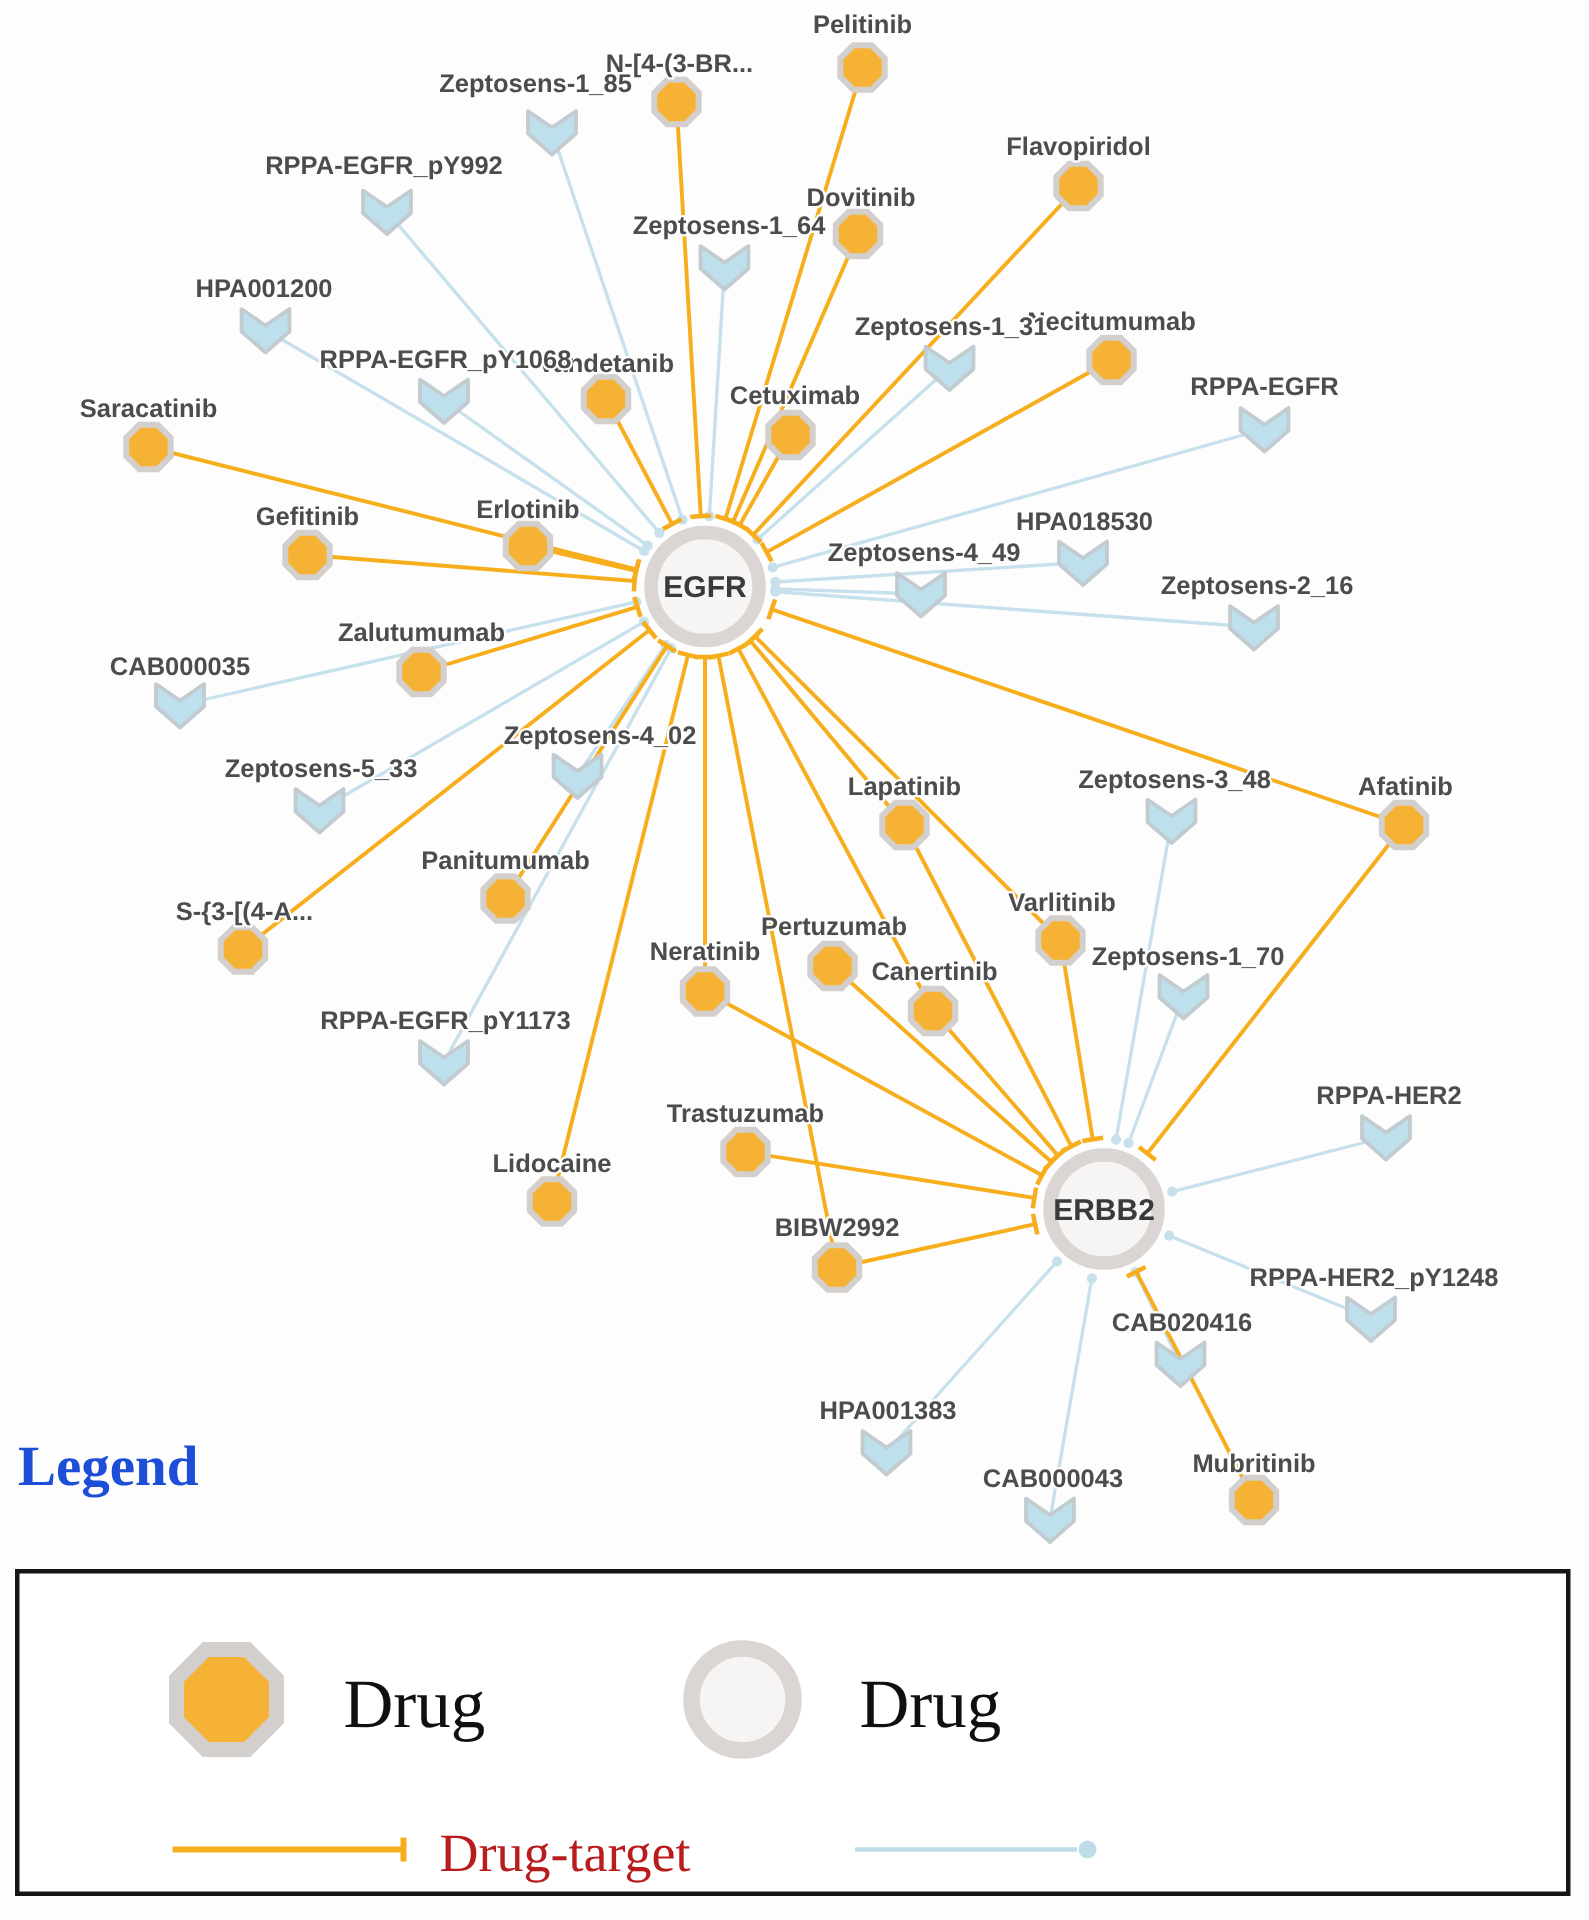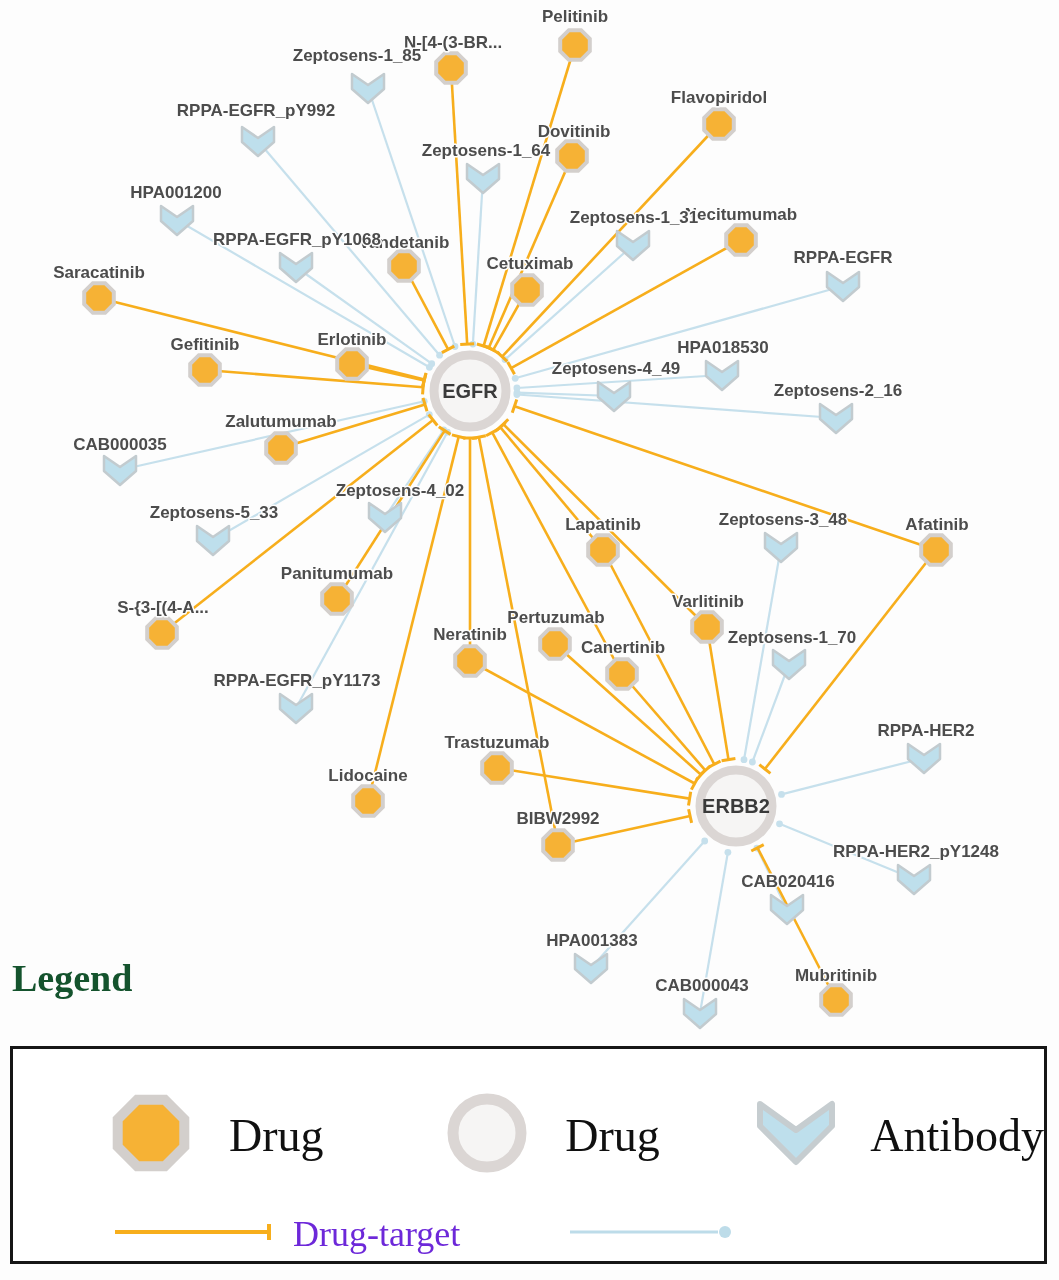--- a/index.html
+++ b/index.html
@@ -25,42 +25,42 @@
   .gene-label {
     font-family: "Liberation Sans", sans-serif;
     font-weight: bold;
     font-size: 20px;
     fill: #3a3a3a;
   }
 
   #legend-title {
     position: absolute; left: 12px; top: 956px;
     font-family: "Liberation Serif", serif;
-    font-weight: bold; font-size: 38px; color: #14532d;
+    font-weight: bold; font-size: 38px; color: #1d4ed8;
   }
   #legend-box {
     position: absolute; left: 10px; top: 1046px;
     width: 1031px; height: 212px;
     border: 3px solid #161616;
     background: #ffffff;
   }
   .legend-row1 { display: flex; align-items: center; margin: 38px 0 0 92px; gap: 32px; }
   .legend-node-item { display: flex; align-items: center; }
   .legend-node-item.drug { width: 312px; }
   .legend-node-item.gene { width: 288px; }
   .legend-node-label {
     font-family: "Liberation Serif", serif;
     font-size: 46px; color: #101010; margin-left: 32px;
   }
   .legend-row2 { display: flex; align-items: center; margin: 30px 0 0 100px; }
   .legend-edge-item { display: flex; align-items: center; }
   .legend-edge-item.drug { width: 455px; }
   .legend-edge-label {
     font-family: "Liberation Serif", serif;
-    font-size: 36px; color: #6d28d9; margin-left: 12px;
+    font-size: 36px; color: #b91c1c; margin-left: 12px;
   }
 </style>
 </head>
 <body>
 
 <div id="stage">
 
   <svg id="graph" width="1059" height="1280" viewBox="0 0 1059 1280">
       <defs>
         <marker id="tee" markerWidth="8" markerHeight="16" refX="3" refY="8" orient="auto" markerUnits="userSpaceOnUse">
@@ -328,28 +328,20 @@
 
       <div class="legend-node-item gene">
         <span>
           <svg width="92" height="92" viewBox="0 0 92 92">
             <circle cx="46" cy="46" r="34" fill="#F6F5F4" stroke="#DBD6D4" stroke-width="11"></circle>
           </svg>
         </span>
         <span class="legend-node-label">Drug</span>
       </div>
 
-      <div class="legend-node-item antibody">
-        <span>
-          <svg width="84" height="78" viewBox="0 0 84 78">
-            <path d="M6,10 L42,36 L78,10 L78,32 L42,68 L6,32 Z" fill="#BEDFEC" stroke="#C6CDD0" stroke-width="6" stroke-linejoin="round"></path>
-          </svg>
-        </span>
-        <span class="legend-node-label">Antibody</span>
-      </div>
 
     </div>
 
     <div class="legend-row2">
 
       <div class="legend-edge-item drug">
         <span>
           <svg width="168" height="18" viewBox="0 0 168 18">
             <line x1="2" y1="9" x2="156" y2="9" stroke="#F7AE1C" stroke-width="4"></line>
             <line x1="156" y1="1" x2="156" y2="17" stroke="#F7AE1C" stroke-width="4"></line>

